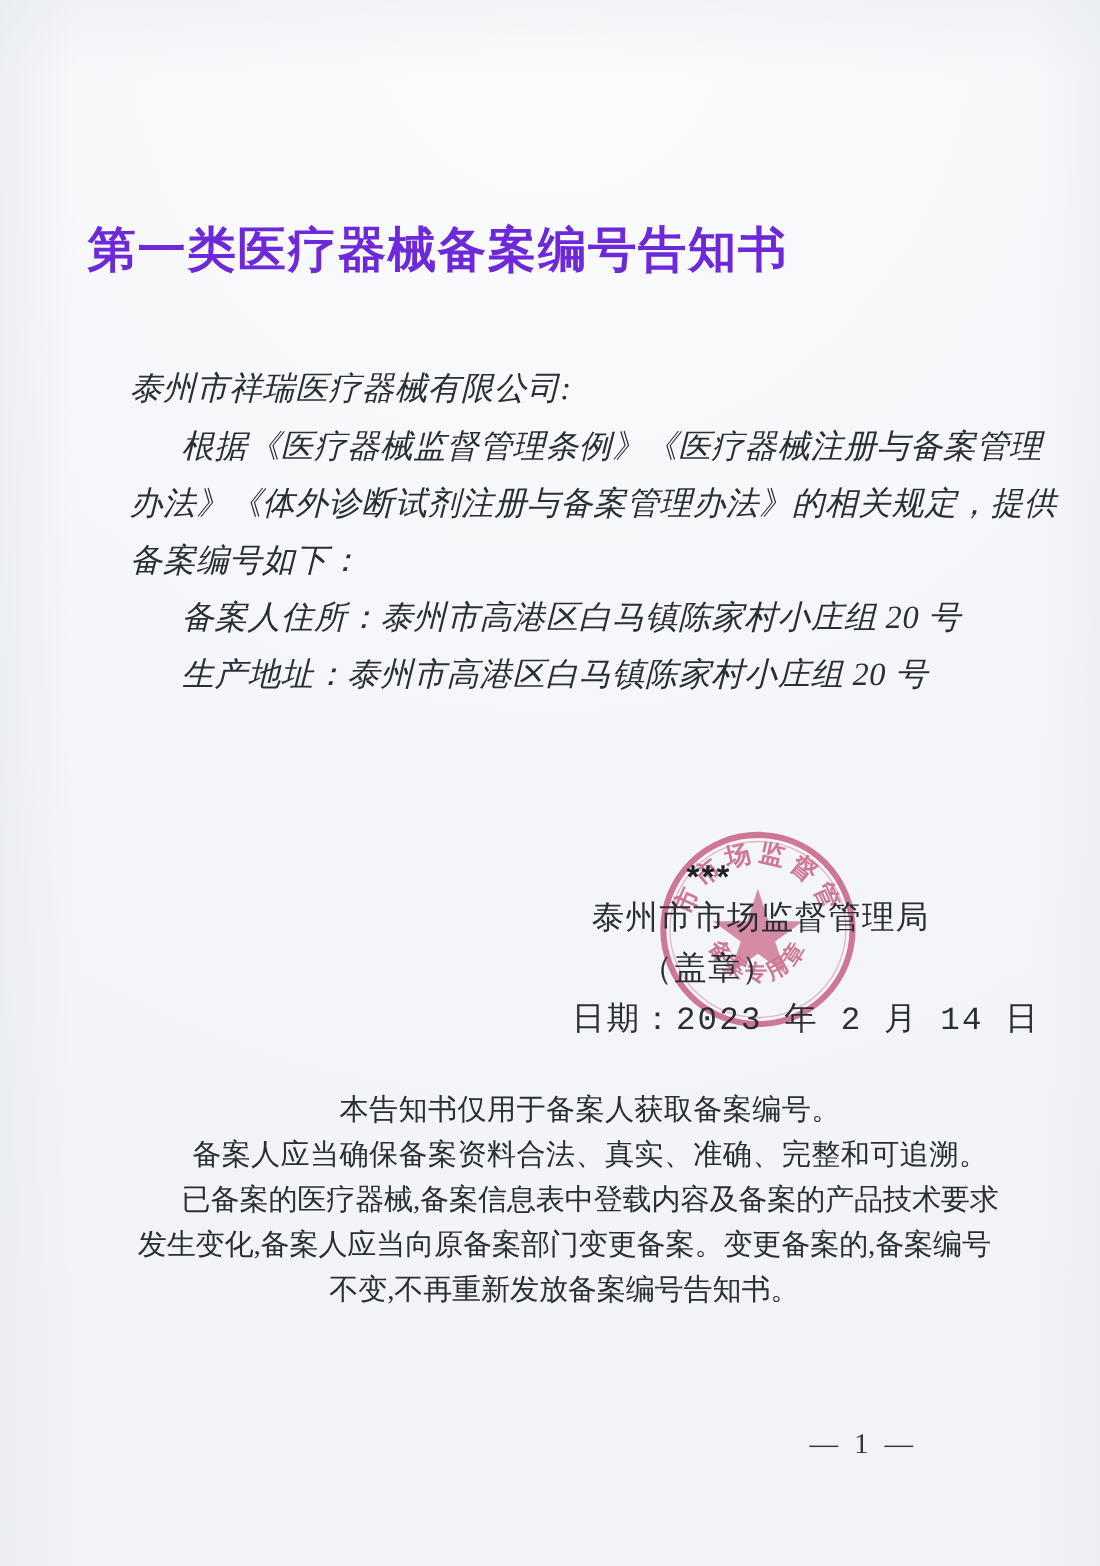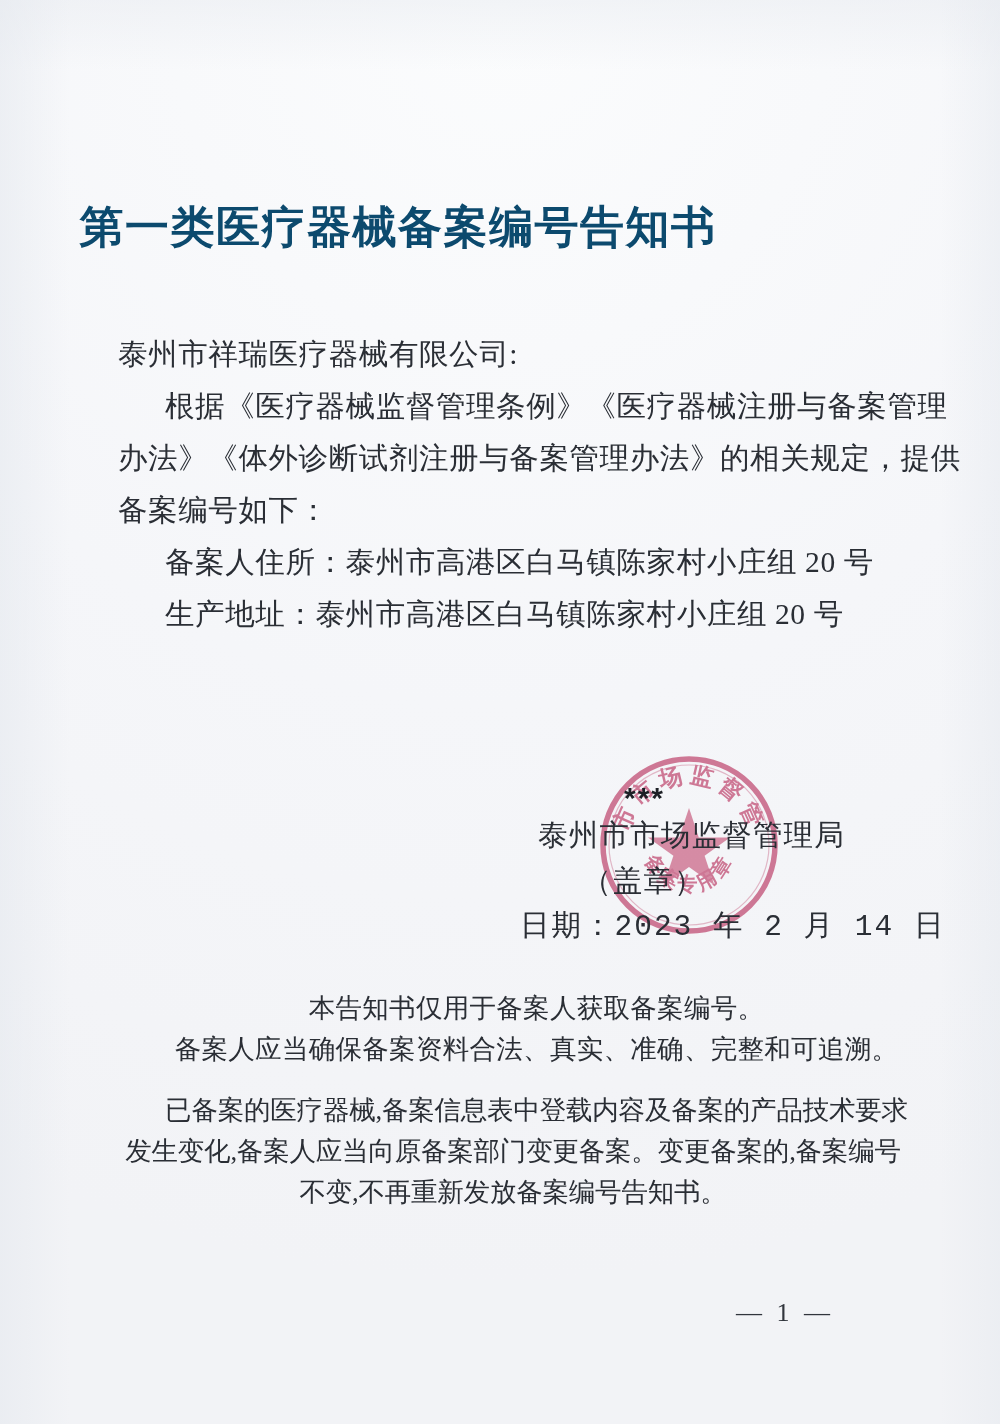--- a/index.html
+++ b/index.html
@@ -43,34 +43,35 @@
   .doc-title {
     position: absolute;
     top: 198px;
     left: 0;
     width: 796px;
     text-align: center;
     font-family: "Liberation Sans", "DejaVu Sans", sans-serif;
     font-weight: 700;
     font-size: 44px;
     letter-spacing: 1.5px;
-    color: #0c4a6e;
+    color: #6d28d9;
     white-space: nowrap;
   }
 
   
   .body-block {
     position: absolute;
     top: 328px;
     left: 118px;
     width: 790px;
     font-size: 29.5px;
     line-height: 52px;
     color: #2a2e35;
     letter-spacing: 0.6px;
+    font-style: italic;
   }
   .line {
     white-space: nowrap;
   }
   .indent {
     padding-left: 47px;
   }
 
   
   .sign-block {
@@ -135,21 +136,20 @@
     line-height: 41px;
     color: #2a2e35;
     letter-spacing: 0.3px;
   }
   .notes-block .note {
     text-indent: 47px;
     text-align: center;
   }
   .notes-block .note.tight {
     letter-spacing: -0.2px;
-    margin-top: 20px;
   }
 
   
   .page-footer {
     position: absolute;
     top: 1298px;
     left: 0;
     width: 1000px;
     text-align: center;
     font-size: 26px;

